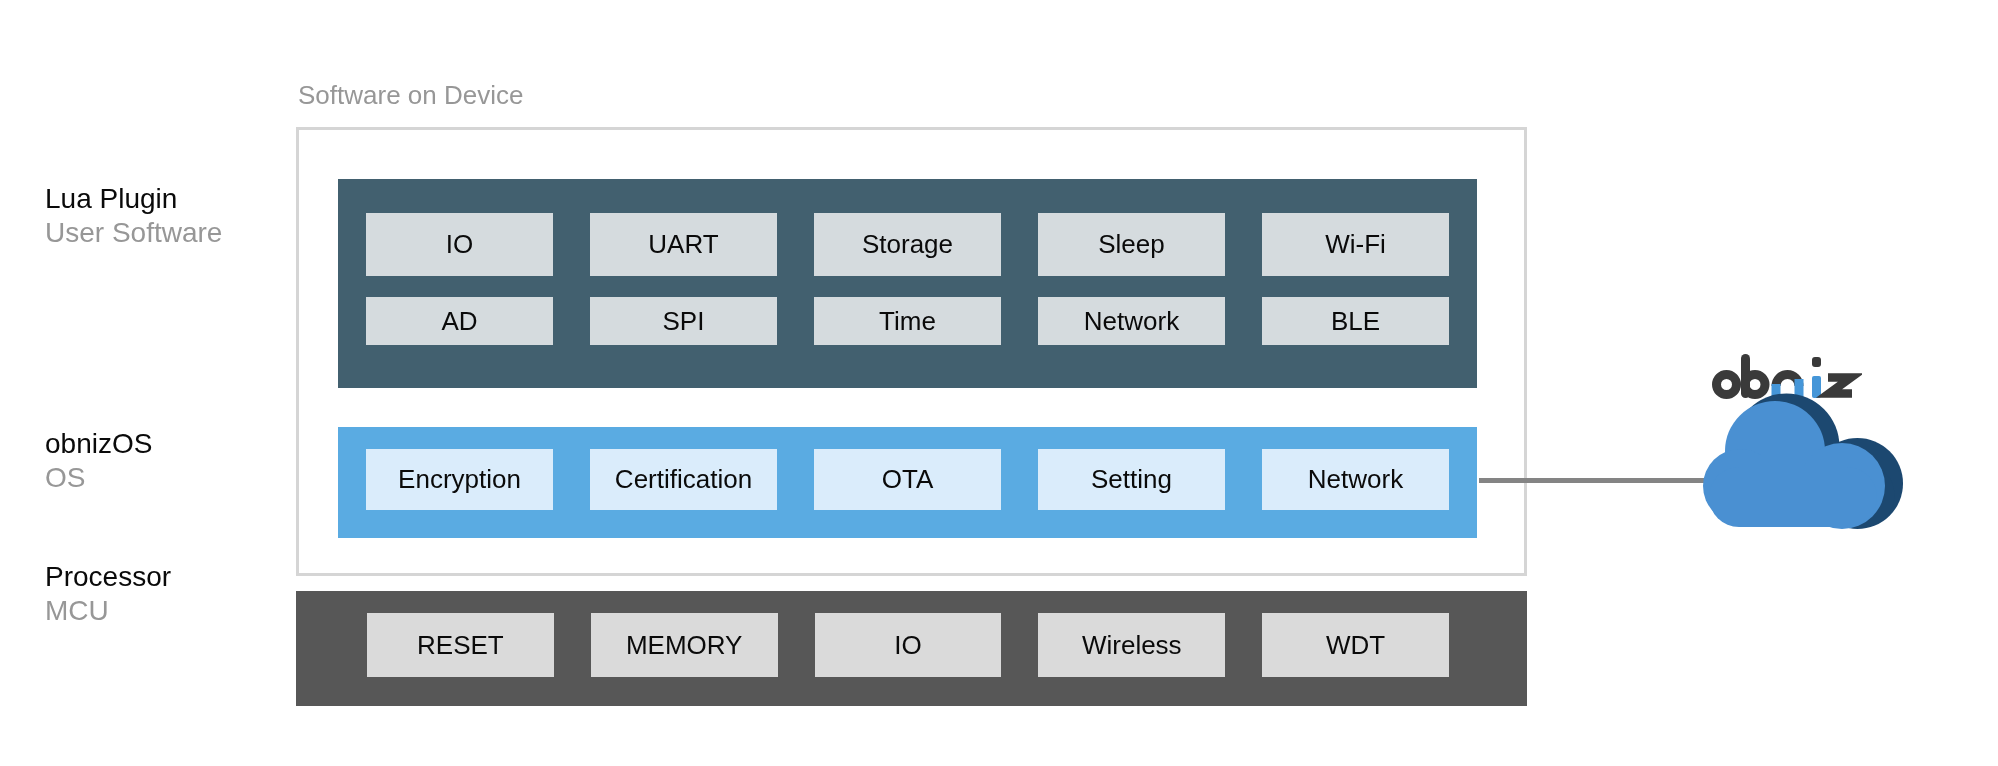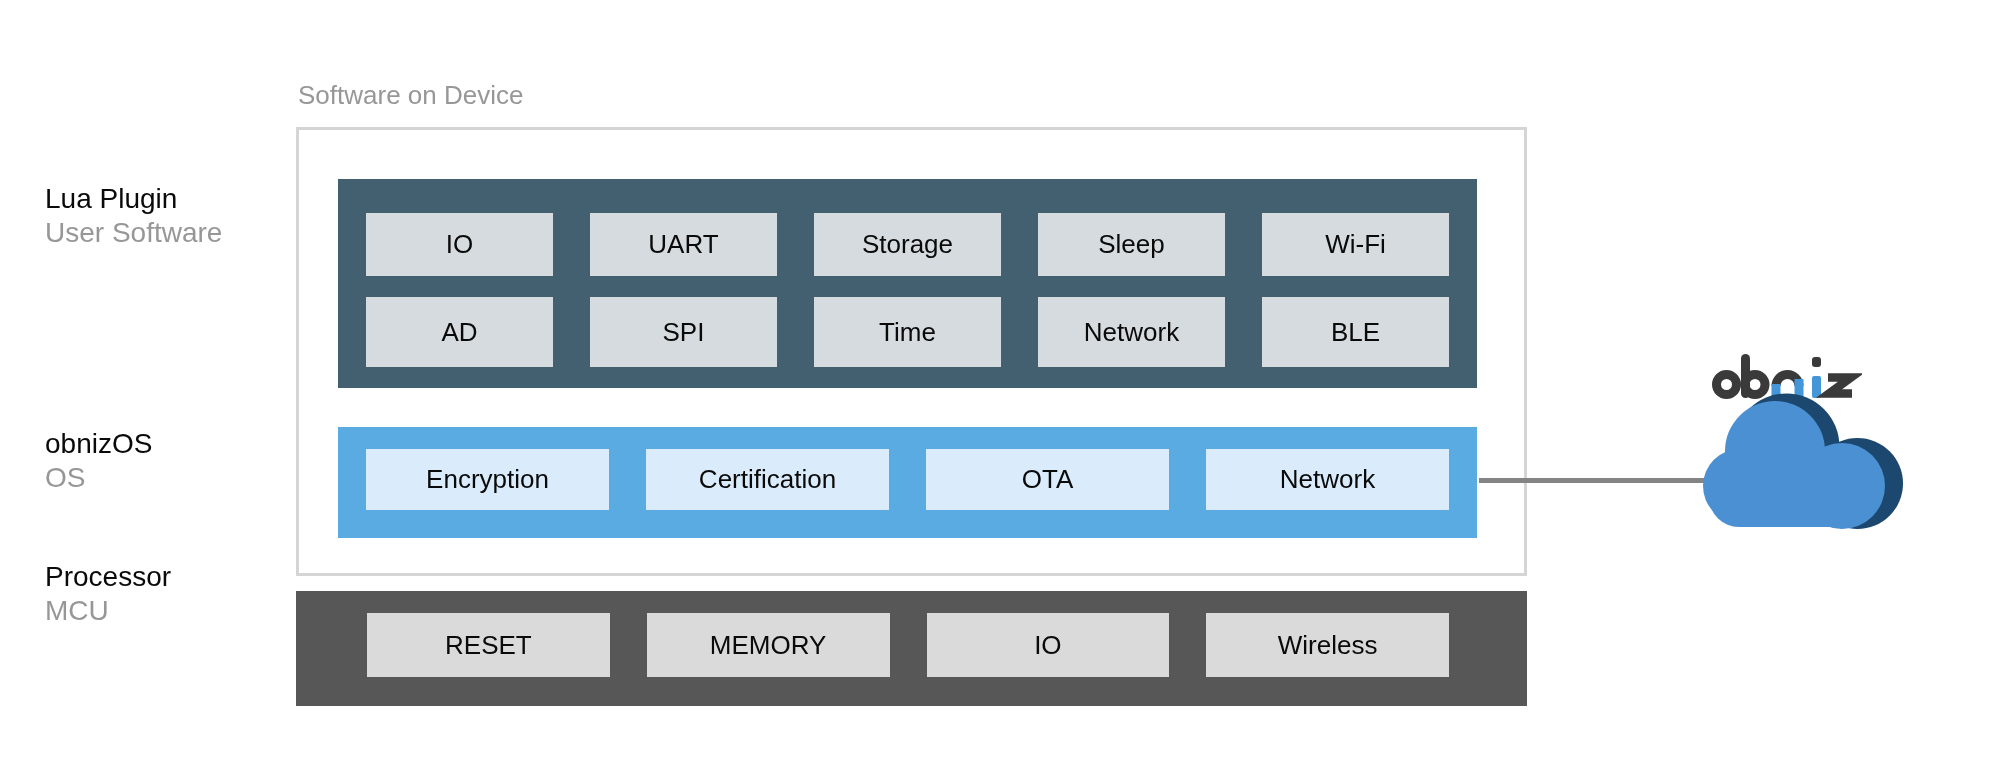--- a/index.html
+++ b/index.html
@@ -31,21 +31,21 @@
   .device-frame{position:absolute;left:296px;top:127px;width:1231px;height:449px;
     border:3px solid var(--frame-border);background:#fff;}
 
   
   .user-box{position:absolute;left:338px;top:179px;width:1139px;height:209px;background:var(--user-box);}
   .os-box{position:absolute;left:338px;top:427px;width:1139px;height:111px;background:var(--os-box);}
   .mcu-box{position:absolute;left:296px;top:591px;width:1231px;height:115px;background:var(--mcu-box);}
 
   .chip-row{position:absolute;display:flex;gap:37px;}
   .user-box .row1{left:28px;right:28px;top:34px;height:63px;}
-  .user-box .row2{left:28px;right:28px;top:118px;height:70px;border-radius:18px;}
+  .user-box .row2{left:28px;right:28px;top:118px;height:48px;border-radius:18px;}
   .os-box .row1{left:28px;right:28px;top:22px;height:61px;}
   .mcu-box .row1{left:71px;right:78px;top:22px;height:64px;}
 
   .chip{flex:1;display:flex;align-items:center;justify-content:center;
     font-size:26px;color:var(--dark-text);white-space:nowrap;}
   .user-box .chip{background:var(--user-chip);}
   .os-box .chip{background:var(--os-chip);}
   .mcu-box .chip{background:var(--mcu-chip);text-align:center;}
 
   
@@ -101,30 +101,32 @@
       <div class="chip">Network</div>
       <div class="chip">BLE</div>
     </div>
   </div>
 
   <div class="os-box">
     <div class="chip-row row1">
       <div class="chip">Encryption</div>
       <div class="chip">Certification</div>
       <div class="chip">OTA</div>
+      <div class="chip">Setting</div>
       <div class="chip">Network</div>
     </div>
   </div>
 
   <div class="mcu-box">
     <div class="chip-row row1">
       <div class="chip">RESET</div>
       <div class="chip">MEMORY</div>
       <div class="chip">IO</div>
       <div class="chip">Wireless</div>
+      <div class="chip">WDT</div>
     </div>
   </div>
 
   <div class="connector"></div>
 
   <svg class="obniz-logo" viewBox="0 0 150 52" aria-label="obniz">
     <circle cx="14.5" cy="34.5" r="10" fill="none" stroke="#3A3A3A" stroke-width="9"></circle>
     <rect x="29" y="4" width="9" height="44" rx="4.5" fill="#3A3A3A"></rect>
     <circle cx="43" cy="34.5" r="10" fill="none" stroke="#3A3A3A" stroke-width="9"></circle>
     <path d="M 64 36 A 11.5 11.5 0 0 1 87 36" fill="none" stroke="#3A3A3A" stroke-width="9"></path>

